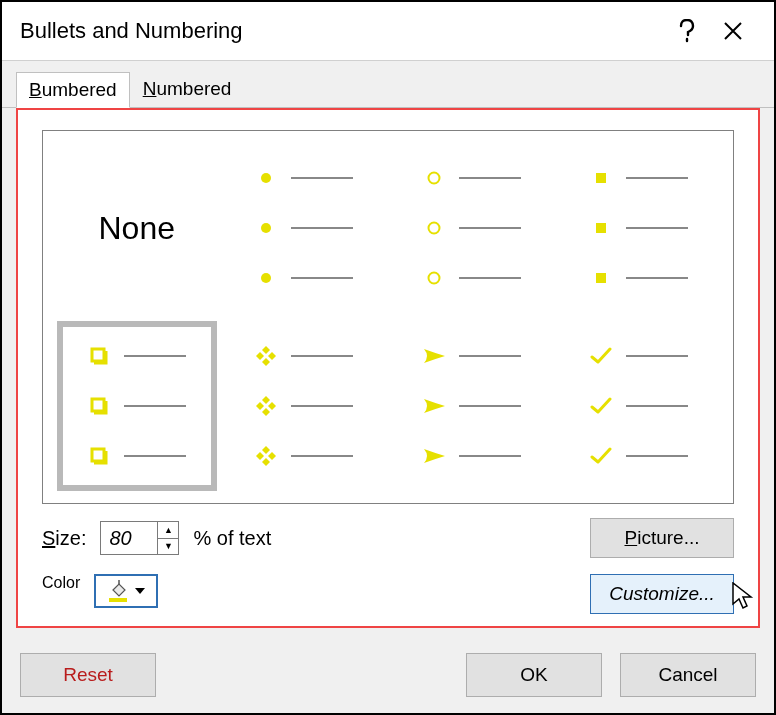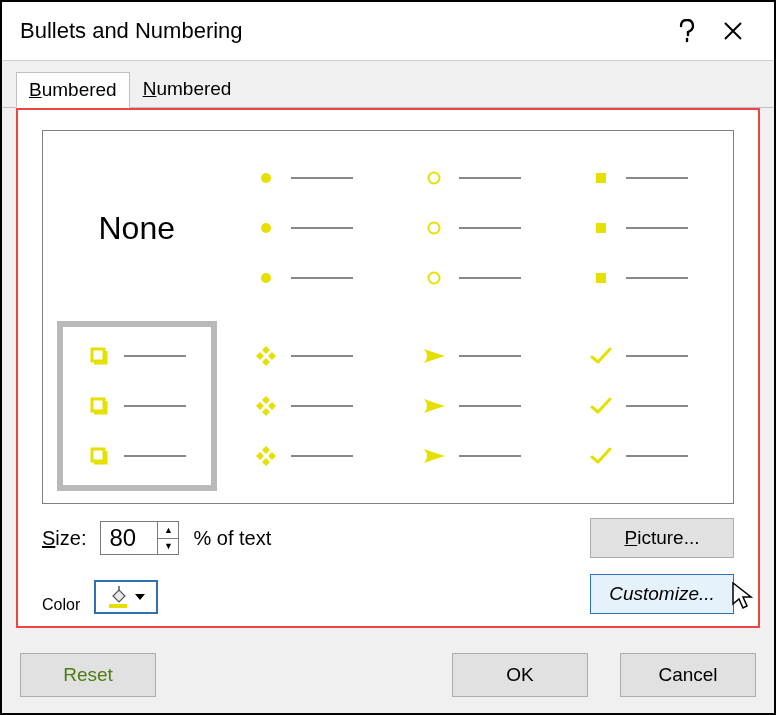--- a/index.html
+++ b/index.html
@@ -117,22 +117,23 @@
   .controls .right { margin-left: auto; display:flex; flex-direction:column; gap:12px; align-items:flex-end;}
   .spin {
     display: inline-flex;
     align-items: stretch;
     border: 1px solid #7a7a7a;
     height: 34px;
   }
   .spin input {
     width: 56px;
     border: none;
-    font-size: 24px;
+    font-size: 20px;
     padding: 0 8px;
+    font-style: italic;
   }
   .spin .btns { display:flex; flex-direction:column; border-left:1px solid #7a7a7a; }
   .spin .sb { width:20px; flex:1; display:flex; align-items:center; justify-content:center; font-size:9px; background:#fff; }
   .spin .sb:first-child { border-bottom:1px solid #7a7a7a; }
   .colorbtn {
     border: 2px solid #2f6fb3;
     background:#fff;
     height: 34px;
     width: 64px;
     display:inline-flex;
@@ -143,32 +144,32 @@
   .btn {
     background:#e1e1e1;
     border:1px solid #adadad;
     font-size:19px;
     padding: 8px 0;
     width: 140px;
     text-align:center;
   }
   .btn.lg { width: 144px; }
   .btn.hl { border:1px solid #2f6fb3; background:#e5f1fb;font-style:italic; }
-  .btn.disabled { color:#4d7c0f; }
-  .row2 { display:flex; align-items:flex-end; gap:14px; margin-top:16px;}
+  .btn.disabled { color:#b91c1c; }
+  .row2 { display:flex; align-items:flex-start; gap:14px; margin-top:16px;}
   .footer {
     position:absolute;
     left:0; right:0; bottom:0;
     background:#f0f0f0;
     padding: 16px 18px;
     display:flex;
     align-items:center;
   }
   .footer .btn { width:136px; padding:10px 0; }
-  .footer .right { margin-left:auto; display:flex; gap:32px; }
+  .footer .right { margin-left:auto; display:flex; gap:18px; }
   .cursor {
     position:absolute;
     pointer-events:none;
   }
   svg { display:block; }
 </style>
 </head>
 <body>
 
 <div class="dialog">

